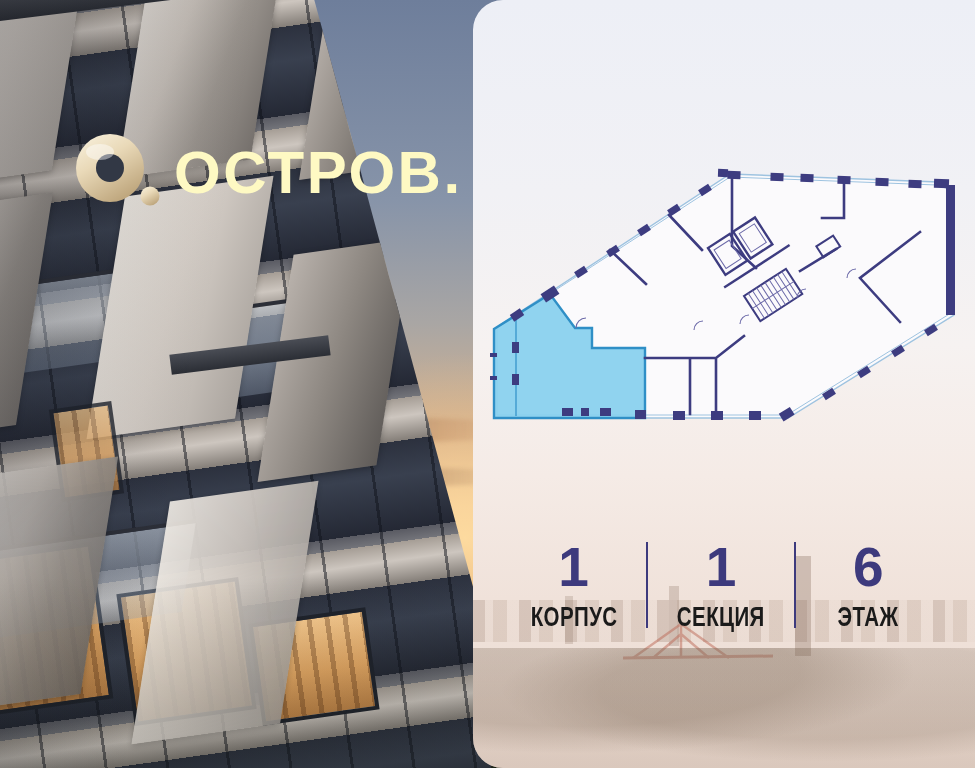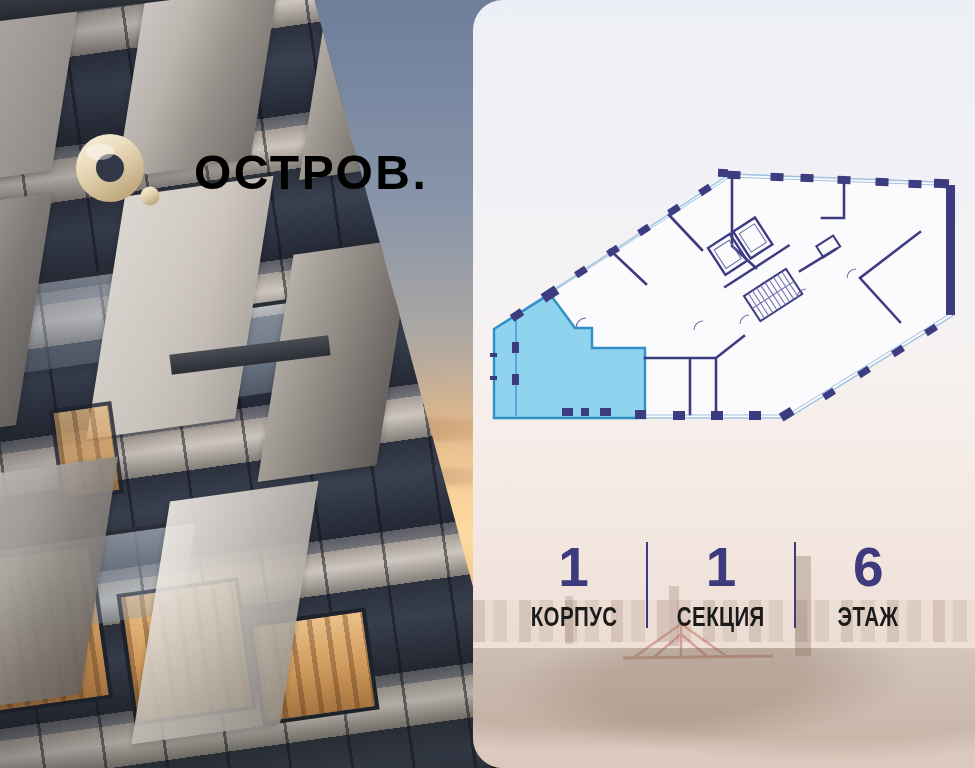--- a/index.html
+++ b/index.html
@@ -50,21 +50,21 @@
     repeating-linear-gradient(90deg,rgba(90,50,20,.35) 0 5px,transparent 5px 18px),
     linear-gradient(180deg,#f6c98e 0%,#e4a864 55%,#c08447 100%);}
   .eave{position:absolute;transform:rotate(-7deg);
     background:linear-gradient(180deg,#4a4d55,#2b2e35);}
   .photo::after{content:'';position:absolute;inset:0;pointer-events:none;background:
     linear-gradient(100deg,rgba(20,22,28,.28),transparent 40%),
     linear-gradient(0deg,rgba(20,24,18,.22),transparent 25%);}
 
   
   .brand{position:absolute;left:74px;top:130px;display:flex;align-items:center;z-index:6;}
-  .brand-name{margin-left:24px;font-size:48px;font-weight:700;color:#000000;
+  .brand-name{margin-left:4px;font-size:60px;font-weight:700;color:#fef9c3;
     letter-spacing:2.5px;transform:translateY(1px);}
 
   
   .panel{position:absolute;left:473px;top:0;right:0;bottom:0;overflow:hidden;
     border-radius:30px 0 0 30px;background:
     linear-gradient(180deg,#edeff6 0%,#f1f1f5 25%,#f6f2f1 45%,#f5ebe6 62%,#f0e2da 78%,#eadbd2 100%);}
   .skyband{position:absolute;left:0;right:0;top:600;height:42px;top:600px;background:
     repeating-linear-gradient(90deg,rgba(150,122,106,.28) 0 12px,rgba(150,122,106,.06) 12px 20px,
       rgba(160,132,112,.22) 20px 34px,rgba(160,132,112,.04) 34px 46px);}
   .btower{position:absolute;background:rgba(140,115,100,.35);}

